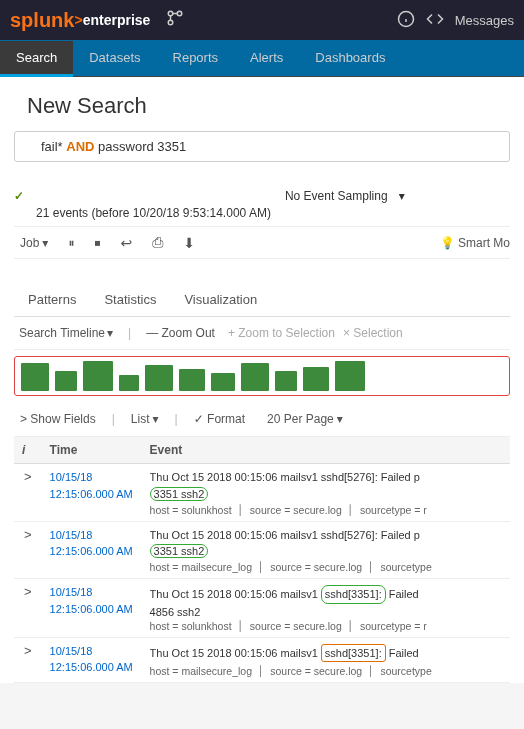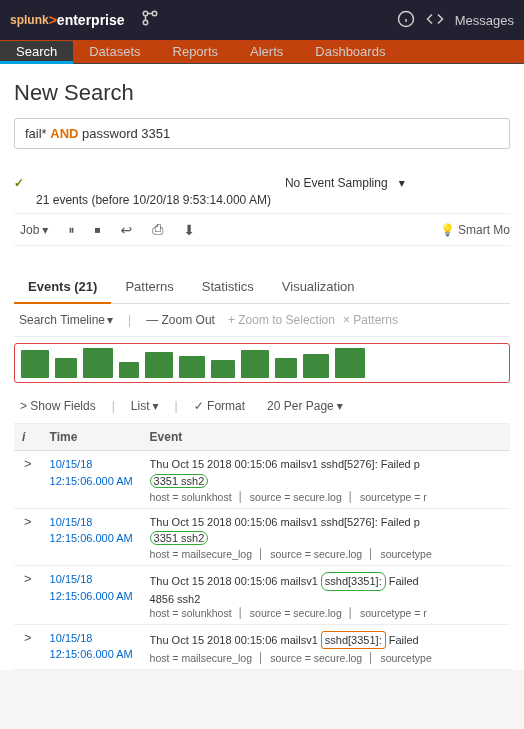--- a/index.html
+++ b/index.html
@@ -18,24 +18,24 @@
       justify-content: space-between;
     }
     .top-nav-left { display: flex; align-items: center; gap: 16px; }
     .logo-area { display: flex; align-items: center; }
 
     .top-nav-icons { display: flex; align-items: center; gap: 11px; }
     .messages-btn { color: #ccc; font-size: 13px; cursor: pointer; }
 
     
     .main-nav {
-      background: #c2410c;
+      background: #0369a1;
       display: flex;
       align-items: stretch;
-      height: 24px;
+      height: 37px;
       border-bottom: 1px solid #444;
     }
     .nav-tab {
       color: #ccc;
       padding: 0 16px;
       display: flex;
       align-items: center;
       font-size: 13px;
       cursor: pointer;
       border-bottom: 3px solid transparent;
@@ -44,35 +44,35 @@
     }
     .nav-tab.active {
       color: #fff;
       border-bottom: 3px solid #00a3e0;
       background: #3a3a3a;
     }
 
     
     .content { background: #fff; padding: 16px 14px 0 14px; }
 
-    .page-title { font-size: 22px; font-weight: 300; color: #333; margin-bottom: 12px; }
+    .page-title { font-size: 22px; font-weight: 300; color: #333; margin-bottom: 12px; margin-left: 13px; }
 
     
     .search-bar {
       border: 1px solid #ccc;
       border-radius: 3px;
       padding: 7px 10px;
       font-size: 13px;
       width: 100%;
       display: flex;
       align-items: center;
       background: #fff;
       margin-bottom: 10px;
     }
-    .search-query { color: #333; }
+    .search-query { color: #333; margin-left: 16px; }
     .search-query .kw-fail { color: #333; }
     .search-query .kw-and { color: #e06c00; font-weight: bold; }
     .search-query .kw-pw { color: #333; }
 
     
     .status-bar {
       display: flex;
       align-items: center;
       gap: 10px;
       margin-bottom: 6px;
@@ -268,21 +268,21 @@
     }
     .meta-row { color: #666; font-size: 10.5px; margin-top: 2px; white-space: nowrap; overflow: hidden; text-overflow: ellipsis; max-width: 310px; }
     .event-row td { padding: 5px 8px; }
   </style>
 </head>
 <body>
 
 <div class="top-nav">
   <div class="top-nav-left">
     <div class="logo-area">
-      <span style="color:#fdba74;font-weight:bold;font-size:12px;">splunk</span>
+      <span style="color:#f97316;font-weight:bold;font-size:20px;">splunk</span>
         <span style="color:#ff6600;font-weight:bold;font-size:14px;">&gt;</span>
         <span style="color:#fff;font-weight:bold;font-size:14px;">enterprise</span>
     </div>
     <div style="color:#ccc;font-size:16px;cursor:pointer;">
       <svg width="18" height="18" viewBox="0 0 24 24" fill="none" stroke="#ccc" stroke-width="2">
           <circle cx="6" cy="6" r="3"></circle>
           <circle cx="18" cy="6" r="3"></circle>
           <circle cx="6" cy="18" r="3"></circle>
           <path d="M6 9v6M9 6h6M6 15v-3"></path>
         </svg>
@@ -363,23 +363,20 @@
     <button class="toolbar-btn">
       <span style="font-size:14px;">⬇</span>
     </button>
     <div class="smart-mode-btn">
       <span>💡</span>
       <span>Smart Mo</span>
     </div>
   </div>
 
   <div class="sub-tabs">
-    <div class="sub-tab active">
-      <span>Events (21)</span>
-    </div>
     <div class="sub-tab">
       <span>Patterns</span>
     </div>
     <div class="sub-tab">
       <span>Statistics</span>
     </div>
     <div class="sub-tab">
       <span>Visualization</span>
     </div>
   </div>
@@ -387,21 +384,21 @@
   <div class="timeline-controls">
     <button class="tl-btn">
       <span>Search Timeline</span>
       <span>▾</span>
     </button>
     <span class="tl-separator">|</span>
     <button class="tl-btn tl-zoom-out">
       <span>— Zoom Out</span>
     </button>
     <span class="tl-zoom-selection">+ Zoom to Selection</span>
-    <span class="tl-deselect">× Patterns</span>
+    <span class="tl-deselect">× Selection</span>
   </div>
 
   <div class="timeline-area">
     <div class="timeline-bar" style="width:28px;height:28px;"></div>
     <div class="timeline-bar" style="width:22px;height:20px;"></div>
     <div class="timeline-bar" style="width:30px;height:30px;"></div>
     <div class="timeline-bar" style="width:20px;height:16px;"></div>
     <div class="timeline-bar" style="width:28px;height:26px;"></div>
     <div class="timeline-bar" style="width:26px;height:22px;"></div>
     <div class="timeline-bar" style="width:24px;height:18px;"></div>

